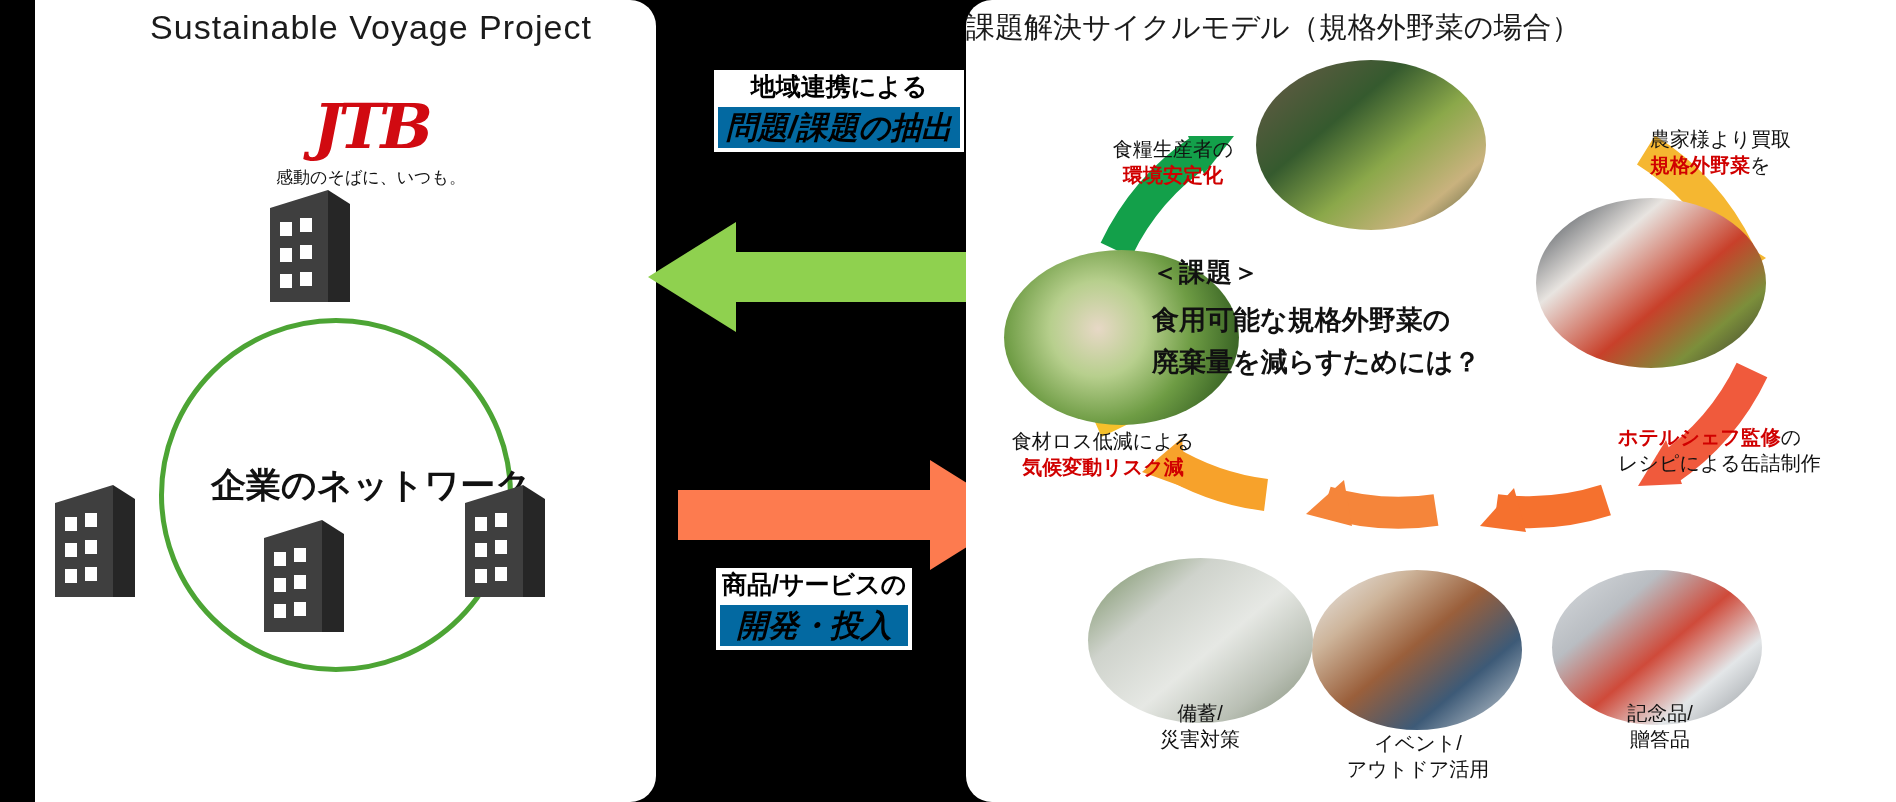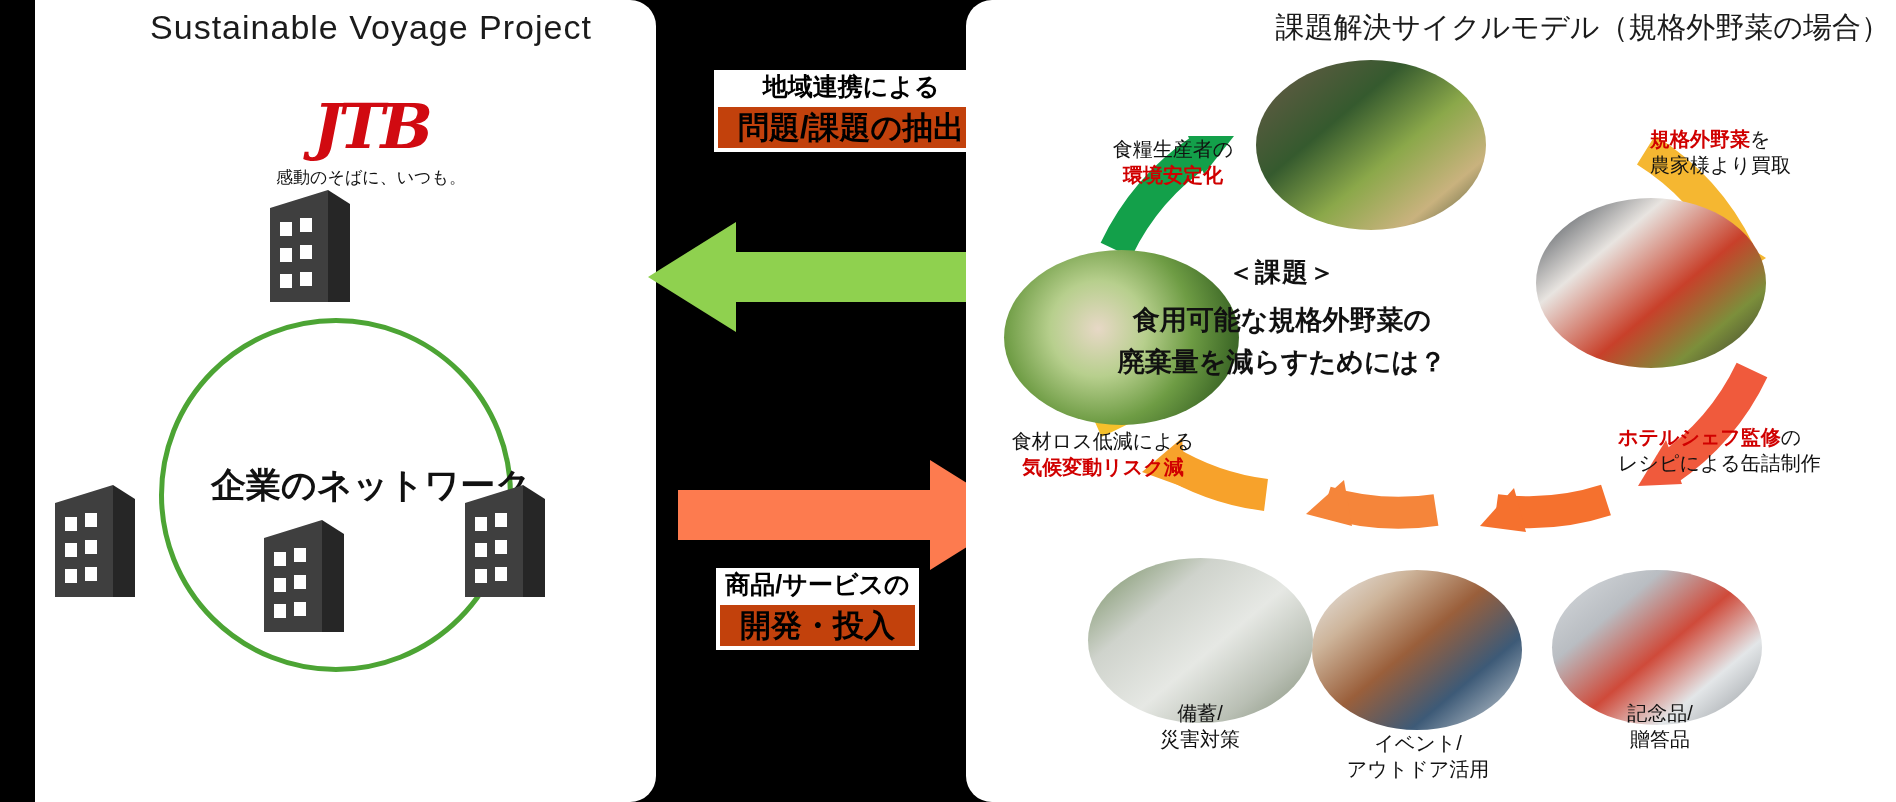--- a/index.html
+++ b/index.html
@@ -30,40 +30,40 @@
   #bldg-left{left:20px;top:485px;}
   #bldg-bottom{left:229px;top:520px;}
   #bldg-right{left:430px;top:485px;}
 
   
   #center-strip{position:absolute;left:672px;top:0;width:294px;height:802px;background:#000;}
 
   .lbl-line{display:block;white-space:nowrap;}
   .lbl-white{font-size:25px;font-weight:700;color:#000;background:#fff;
      padding:2px 6px;line-height:1.15;}
-  .lbl-yellow{font-size:31px;font-weight:700;color:#000;background:#c2410c;
-     padding:3px 20px;line-height:1.15;border:4px solid #fff;}
+  .lbl-yellow{font-size:31px;font-weight:700;color:#000;background:#0369a1;
+     padding:3px 8px;line-height:1.15;border:4px solid #fff;font-style:italic;}
 
   #top-label{position:absolute;left:714px;top:70px;width:auto;text-align:center;}
   #bottom-label{position:absolute;left:716px;top:568px;width:auto;text-align:center;border-radius:20px;}
   .lbl-stack{display:inline-block;}
   .lbl-stack > span{display:block;}
 
   .arrow{position:absolute;}
 
   
-  .r-title{position:absolute;left:966px;top:8px;width:924px;text-align:right;
+  .r-title{position:absolute;left:966px;top:8px;width:924px;text-align:left;
      font-size:29px;color:#1b1b1b;}
 
   .photo{position:absolute;border-radius:50%;overflow:hidden;background:#cfcfcf;}
 
   .cap{position:absolute;font-size:20px;line-height:1.3;color:#111;}
   .cap .red{color:#d00000;font-weight:700;}
 
-  #core{position:absolute;left:1092px;top:255px;width:380px;text-align:center;}
+  #core{position:absolute;left:1152px;top:255px;width:380px;text-align:left;}
   #core .t1{font-size:26px;font-weight:700;color:#111;letter-spacing:1px;}
   #core .t2{font-size:27px;font-weight:700;color:#111;line-height:1.55;margin-top:10px;}
 </style>
 </head>
 <body>
 
 <div id="stage">
 
   <div class="panel" id="left-panel">
 
@@ -206,22 +206,22 @@
 
   <div class="photo" style="left:1004px;top:250px;width:235px;height:175px;
        background:radial-gradient(circle at 40% 45%,#e7d8c6 0%,#b7cf8d 28%,#6e9c44 55%,#3f6a28 80%,#2c4a1c 100%);"></div>
 
   <div class="cap" style="left:1088px;top:136px;width:170px;text-align:center;">
     <div>食糧生産者の</div>
     <div class="red">環境安定化</div>
   </div>
 
   <div class="cap" style="left:1650px;top:126px;width:240px;text-align:left;">
+    <div>農家様より買取</div>
     <div><span class="red">規格外野菜</span><span>を</span></div>
-    <div>農家様より買取</div>
   </div>
 
   <div class="cap" style="left:1618px;top:424px;width:280px;text-align:left;">
     <div><span class="red">ホテルシェフ監修</span><span>の</span></div>
     <div>レシピによる缶詰制作</div>
   </div>
 
   <div class="cap" style="left:1570px;top:700px;width:180px;text-align:center;">
     <div>記念品/</div>
     <div>贈答品</div>

